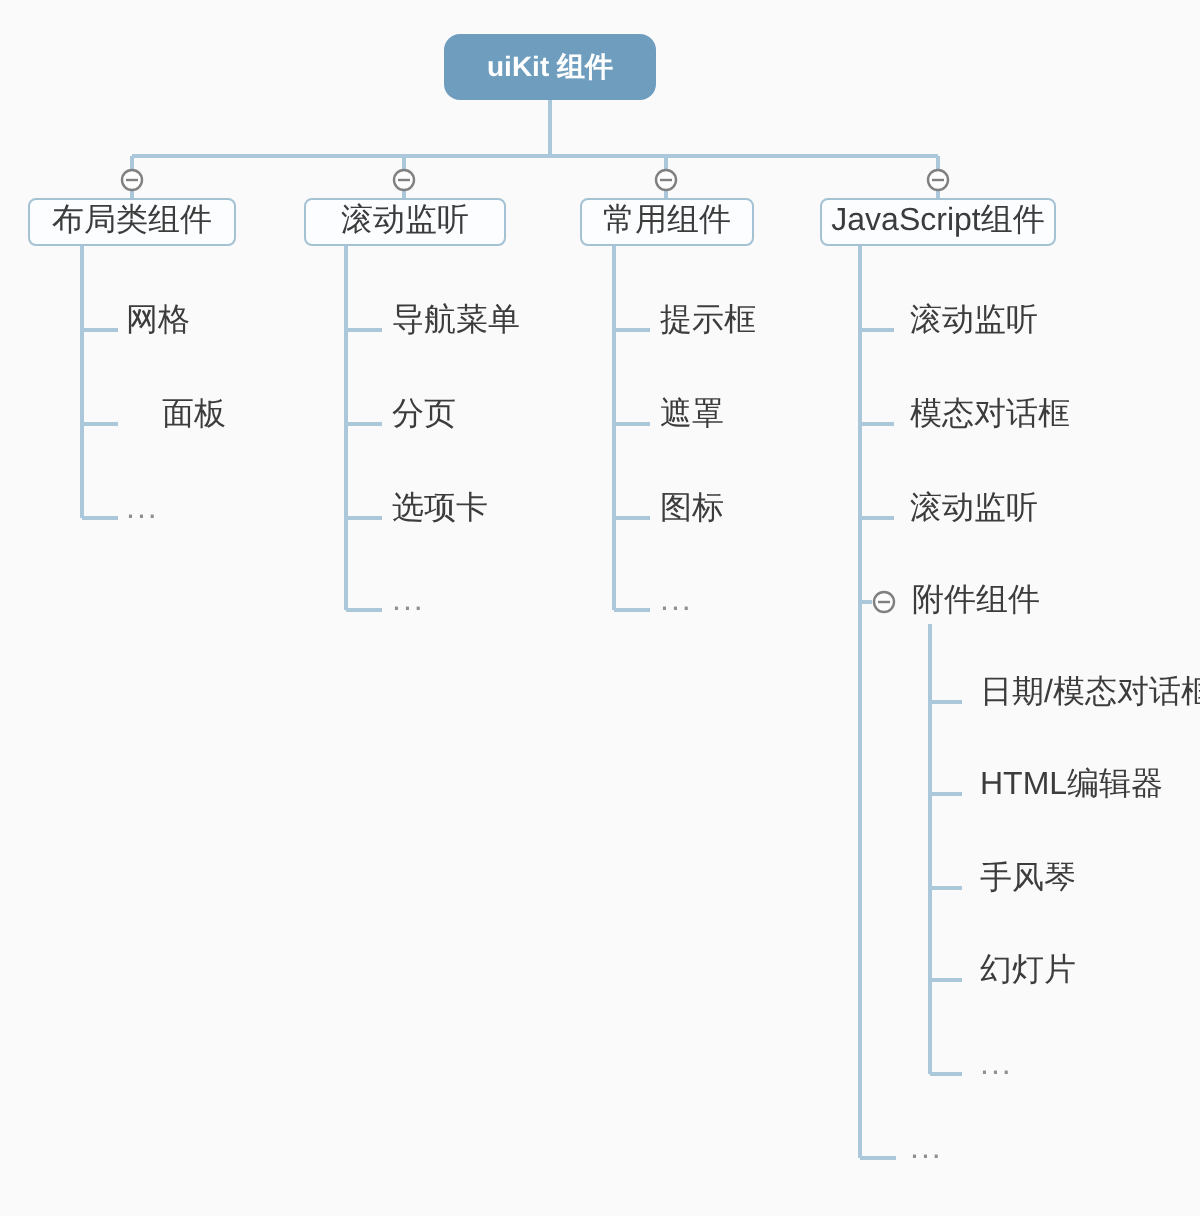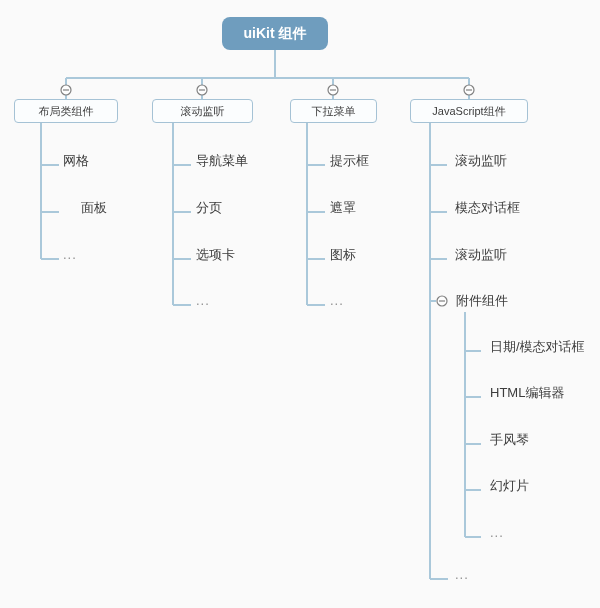--- a/index.html
+++ b/index.html
@@ -27,29 +27,29 @@
     font-size:14px;font-weight:bold;
     cursor:pointer;
   }
   .branch-node{
     position:absolute;
     top:99px;height:24px;
     background:var(--node_bg,#fbfdfe);
     border:1px solid var(--node_border,#a5c2d5);
     border-radius:4px;
     box-sizing:border-box;
-    display:flex;align-items:center;justify-content:center;
+    display:flex;justify-content:center;
     color:var(--text,#3c3c3c);
-    font-size:11px;
+    font-size:16px;
     cursor:pointer;
     white-space:nowrap;
   }
   .leaf{
     position:absolute;
-    font-size:13px;line-height:16px;
+    font-size:16px;line-height:16px;
     color:var(--text,#3c3c3c);
     white-space:nowrap;
     cursor:pointer;
     text-align:center;
   }
   .ellipsis{
     color:var(--ellipsis,#8f8f8f);
     letter-spacing:1px;
   }
   .collapse-icon{
@@ -94,21 +94,21 @@
     <line x1="3" y1="6" x2="9" y2="6" stroke="var(--icon_stroke,#808080)" stroke-width="1.2"></line>
   </svg>
 
   <div class="branch-node" style="left:14px;width:104px">
     <span>布局类组件</span>
   </div>
   <div class="branch-node" style="left:152px;width:101px">
     <span>滚动监听</span>
   </div>
   <div class="branch-node" style="left:290px;width:87px">
-    <span>下拉菜单</span>
+    <span>常用组件</span>
   </div>
   <div class="branch-node" style="left:410px;width:118px">
     <span>JavaScript组件</span>
   </div>
 
   <div class="leaf" style="left:63px;top:153px">网格</div>
   <div class="leaf" style="left:81px;top:200px">面板</div>
   <div class="leaf ellipsis" style="left:63px;top:247px">...</div>
 
   <div class="leaf" style="left:196px;top:153px">导航菜单</div>

